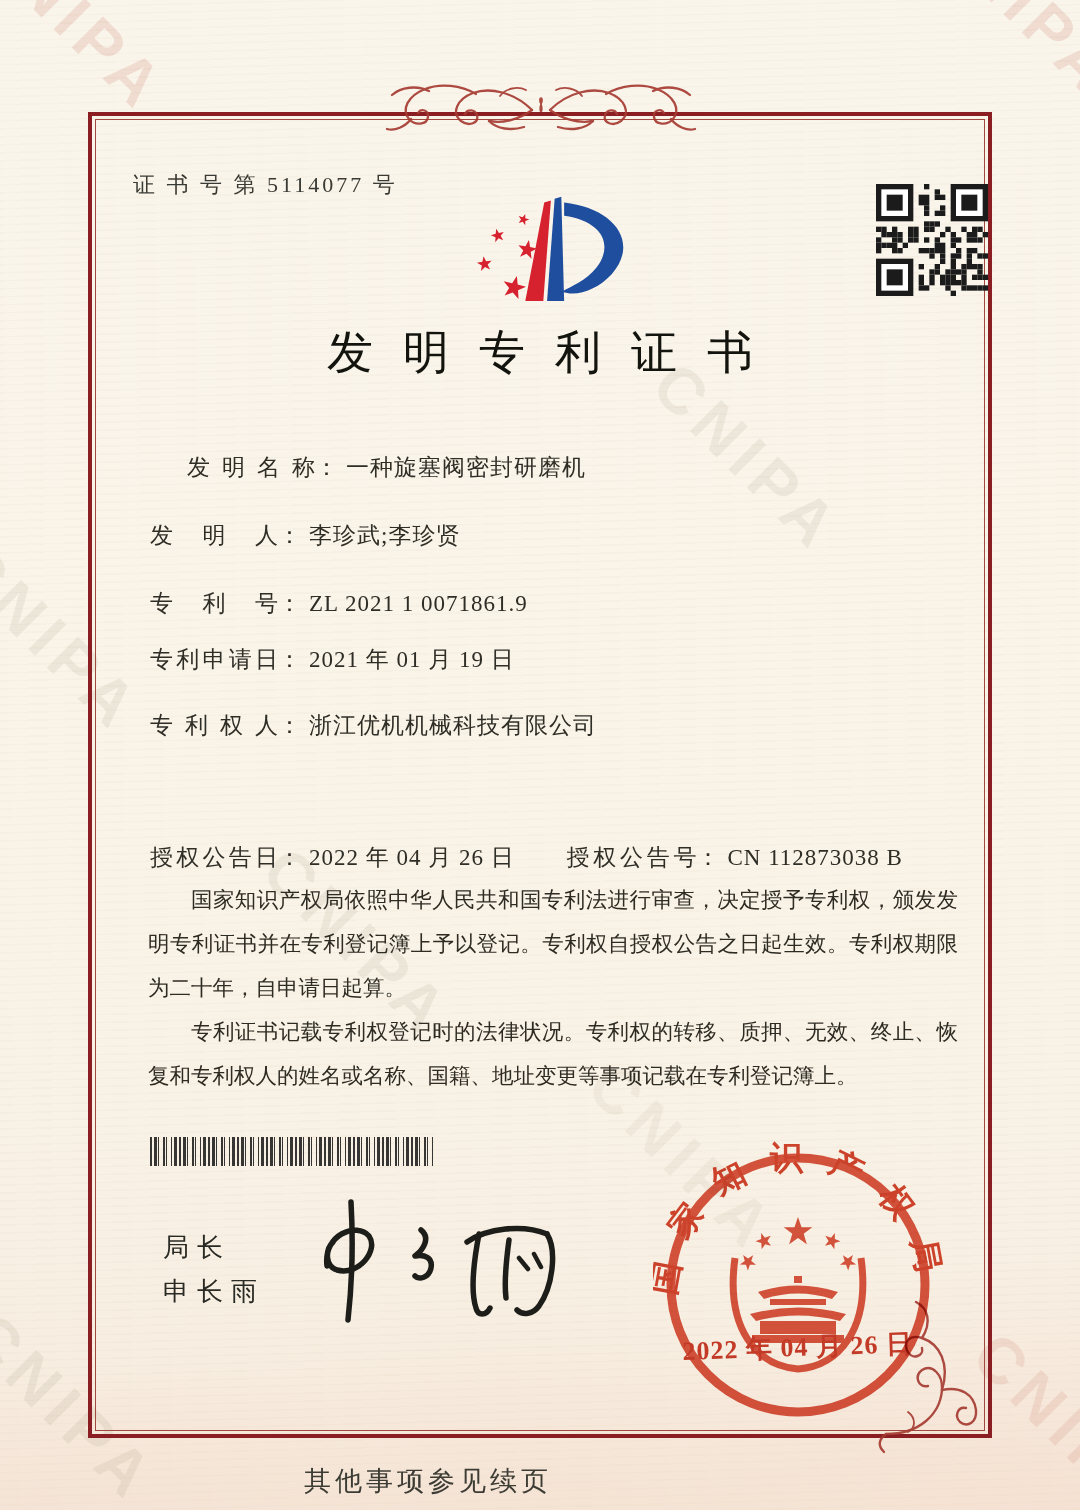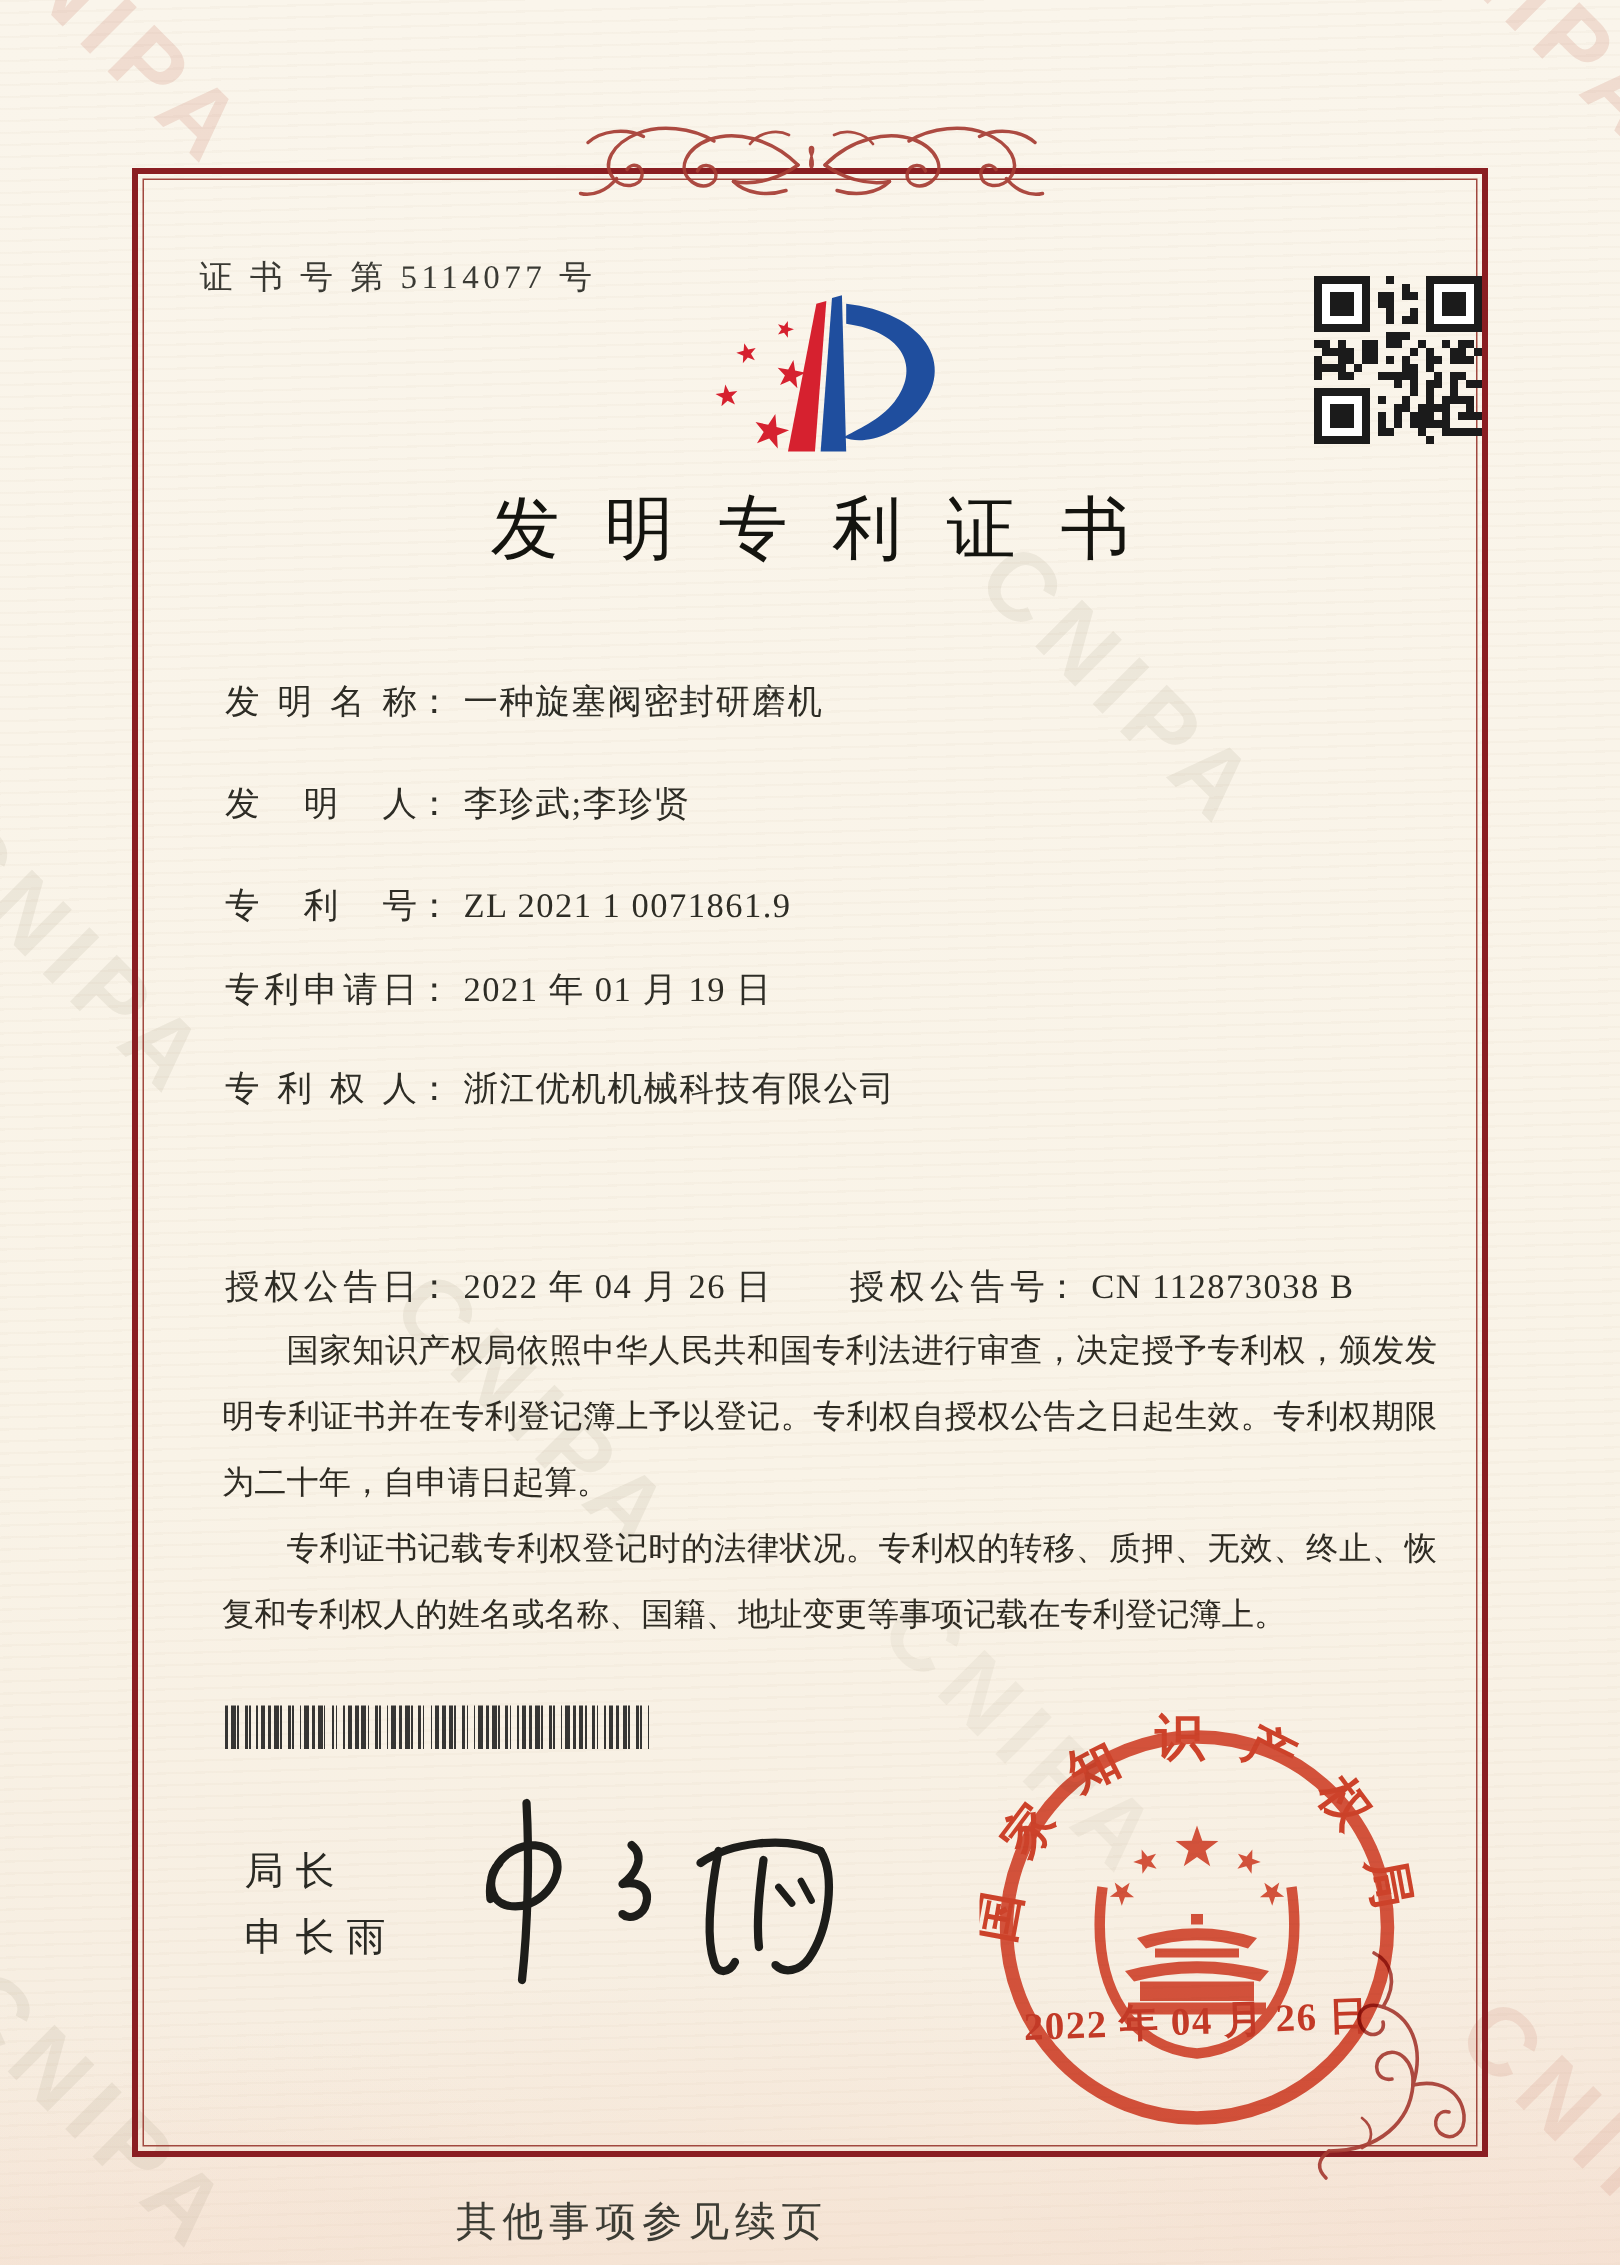--- a/index.html
+++ b/index.html
@@ -244,21 +244,21 @@
         <rect fill="#fff" x="75" y="5" width="25" height="25"></rect>
         <rect x="80" y="10" width="15" height="15"></rect>
         <rect x="0" y="70" width="35" height="35"></rect>
         <rect fill="#fff" x="5" y="75" width="25" height="25"></rect>
         <rect x="10" y="80" width="15" height="15"></rect>
       </g>
     </svg>
 
   <div class="title">发明专利证书</div>
 
-  <div class="frow" style="top:452px;">
+  <div class="frow" style="top:452px;margin-left:37px;">
     <span class="flabel">发明名称</span><span class="fcolon">：</span><span class="fval">一种旋塞阀密封研磨机</span>
   </div>
   <div class="frow" style="top:520px;">
     <span class="flabel">发明人</span><span class="fcolon">：</span><span class="fval">李珍武;李珍贤</span>
   </div>
   <div class="frow" style="top:588px;">
     <span class="flabel">专利号</span><span class="fcolon">：</span><span class="fval">ZL 2021 1 0071861.9</span>
   </div>
   <div class="frow" style="top:644px;">
     <span class="flabel">专利申请日</span><span class="fcolon">：</span><span class="fval">2021 年 01 月 19 日</span>

